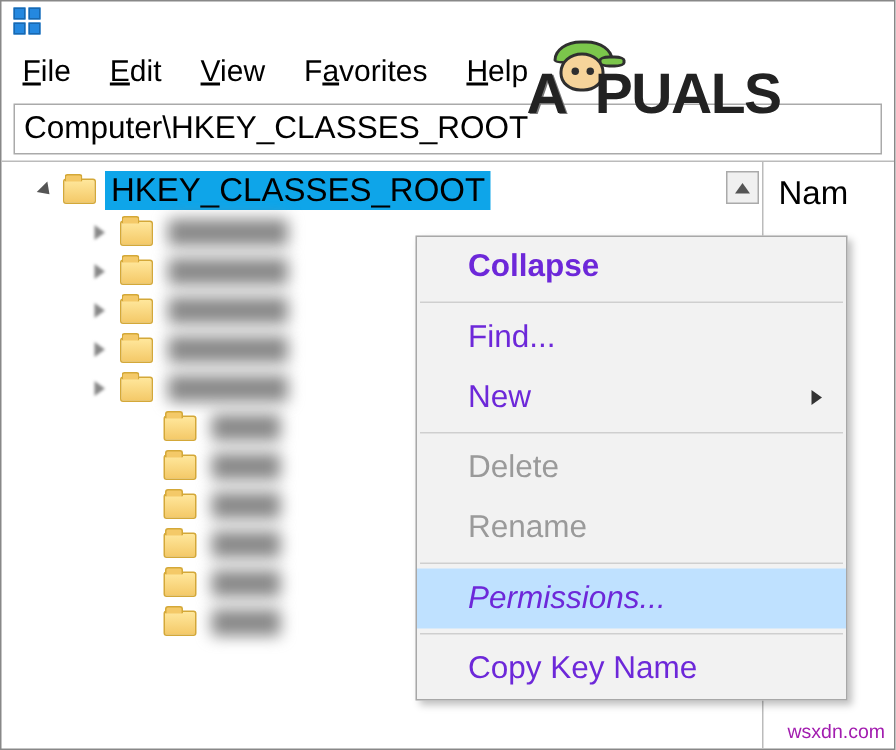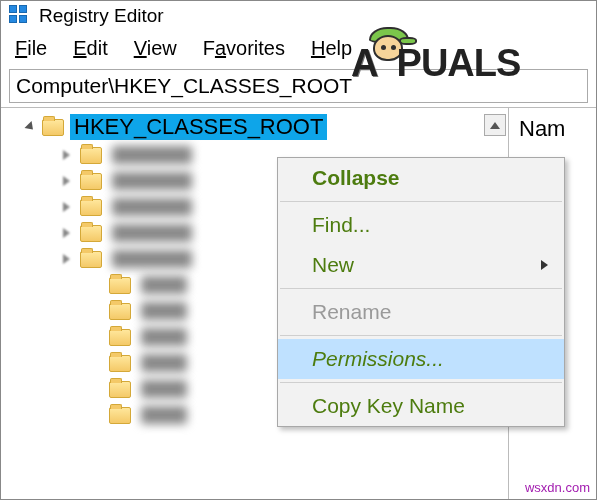--- a/index.html
+++ b/index.html
@@ -38,21 +38,21 @@
     .folder-ico::before{content:"";position:absolute;left:0;top:-4px;width:10px;height:4px;background:#f4c968;border:1px solid #d4a838;border-bottom:none;border-radius:2px 2px 0 0;}
 
     .child { display:flex; align-items:center; gap:10px; padding:4px 0 4px 62px; }
     .twisty { width:0;height:0;border-left:7px solid #888;border-top:5px solid transparent;border-bottom:5px solid transparent; filter:blur(1px);}
     .blurtext { width:80px; height:18px; background:#888; filter:blur(5px); border-radius:2px;}
     .child.deep { padding-left:108px; }
     .child.deep .blurtext{ width:46px;}
 
     
     .ctx { position:absolute; left:276px; top:156px; width:288px; background:#f2f2f2; border:1px solid #a8a8a8; box-shadow:3px 3px 5px rgba(0,0,0,.25); font-size:21px; }
-    .ctx-row { padding:8px 34px; color:#4d7c0f; position:relative; cursor:default;}
+    .ctx-row { padding:8px 34px; color:#6d28d9; position:relative; cursor:default;}
     .ctx-row.bold { font-weight:700;}
     .ctx-row.disabled { color:#9a9a9a; }
     .ctx-row.highlight { background:#bfe1ff;font-style:italic; }
     .ctx-row.sub::after { content:""; position:absolute; right:16px; top:50%; transform:translateY(-50%); width:0;height:0;border-left:7px solid #333;border-top:5px solid transparent;border-bottom:5px solid transparent;}
     .ctx-sep { height:1px; background:#cfcfcf; margin:3px 2px; }
 
     
     .wm { position:absolute; left:350px; top:40px; font-family: "Comic Sans MS", cursive; font-size:38px; font-weight:700; color:#222; letter-spacing:-1px; pointer-events:none;}
     .wm .a { color:#222; text-shadow:1px 1px 0 #777;}
     .wm .p { display:inline-block; transform:translateY(0);}
@@ -68,21 +68,20 @@
 </head>
 <body>
 
 <div class="titlebar">
   <span class="reg-icon">
     <span class="b b1"></span>
       <span class="b b2"></span>
       <span class="b b3"></span>
       <span class="b b4"></span>
   </span>
-  <span>Registry Editor</span>
 </div>
 
 <div class="menubar">
   <span class="menu-item"><u>F</u>ile</span>
   <span class="menu-item"><u>E</u>dit</span>
   <span class="menu-item"><u>V</u>iew</span>
   <span class="menu-item">F<u>a</u>vorites</span>
   <span class="menu-item"><u>H</u>elp</span>
 </div>
 
@@ -167,20 +166,21 @@
     <div class="col-head">Nam</div>
   </div>
 </div>
 
 <div class="ctx">
   <div class="ctx-row bold">Collapse</div>
   <div class="ctx-sep"></div>
   <div class="ctx-row">Find...</div>
   <div class="ctx-row sub">New</div>
   <div class="ctx-sep"></div>
+  <div class="ctx-row disabled">Delete</div>
   <div class="ctx-row disabled">Rename</div>
   <div class="ctx-sep"></div>
   <div class="ctx-row highlight">Permissions...</div>
   <div class="ctx-sep"></div>
   <div class="ctx-row">Copy Key Name</div>
 </div>
 
 <div class="src">wsxdn.com</div>
 
 </body></html>

